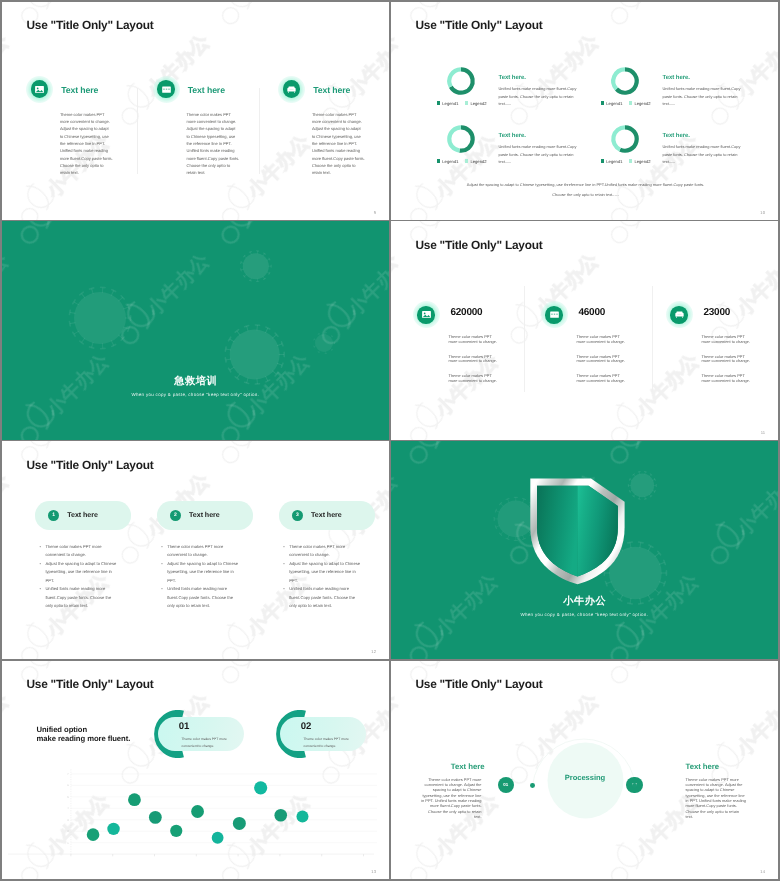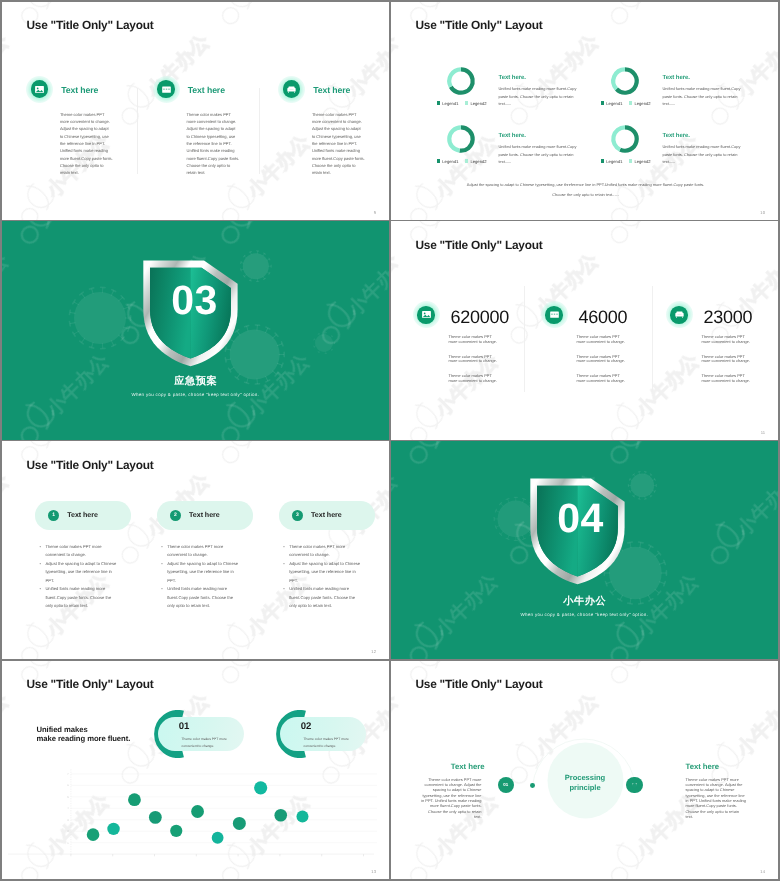--- a/index.html
+++ b/index.html
@@ -40,21 +40,21 @@
 .s2body{position:absolute;left:62px;top:31.5px;width:78px;font-size:3.95px;line-height:1.95;color:#565656;}
 .s2foot{position:absolute;left:72px;top:178px;width:246px;text-align:center;font-size:3.95px;line-height:2.6;color:#585858;z-index:3;}
 .gnum{position:absolute;width:100%;text-align:center;font-weight:bold;color:#fff;left:3.5px;z-index:4;will-change:transform;transform:translateZ(0);}
 .gcn{position:absolute;width:100%;text-align:center;font-size:10.2px;font-weight:bold;color:#fff;letter-spacing:0.6px;z-index:4;will-change:transform;transform:translateZ(0);}
 .gsub{position:absolute;width:100%;text-align:center;font-size:4.5px;color:rgba(255,255,255,.92);letter-spacing:.3px;z-index:4;}
 
 
 .s4col{position:absolute;top:81px;width:116px;z-index:3;}
 .s4col .icocirc{margin-left:0px;}
 .s4 .vdiv{position:absolute;top:65px;width:1px;height:106px;background:#f0f0f0;z-index:2;}
-.s4val{position:absolute;left:37px;top:5px;font-size:18px;font-weight:normal;color:#141414;letter-spacing:-.25px;white-space:nowrap}
+.s4val{position:absolute;left:37px;top:5px;font-size:10px;font-weight:bold;color:#141414;letter-spacing:-.25px;white-space:nowrap}
 .s4line{position:absolute;left:35px;width:52px;font-size:3.95px;line-height:1.15;color:#585858;}
 
 
 .s5col{position:absolute;top:60px;width:100px;z-index:3;}
 .pill{position:relative;width:96.4px;height:28.6px;border-radius:14.3px;background:#ddf6ed;}
 .pillnum{position:absolute;left:13.3px;top:8.6px;width:11.3px;height:11.3px;border-radius:50%;background:#149a72;
   color:#fff;font-size:5px;font-weight:bold;display:flex;align-items:center;justify-content:center;line-height:1}
 .pilltxt{position:absolute;left:32.6px;top:9.5px;font-size:7.1px;font-weight:bold;color:#222;letter-spacing:-.05px}
 .s5bul{position:absolute;left:5.2px;top:42px;width:80px;}
 .s5bul li{list-style:none;position:relative;padding-left:5.5px;font-size:4.15px;line-height:2.03;color:#5a5a5a;
@@ -368,30 +368,21 @@
         <line x1="313.88" y1="119.04" x2="312.02" y2="118.37" stroke="rgba(255,255,255,0.060)" stroke-width="0.70"></line>
         <line x1="311.76" y1="119.09" x2="312.28" y2="117.65" stroke="rgba(255,255,255,0.060)" stroke-width="1.05" stroke-linecap="round"></line>
         <line x1="317.68" y1="114.52" x2="316.69" y2="112.80" stroke="rgba(255,255,255,0.060)" stroke-width="0.70"></line>
         <line x1="316.03" y1="113.19" x2="317.35" y2="112.42" stroke="rgba(255,255,255,0.060)" stroke-width="1.05" stroke-linecap="round"></line>
         <line x1="323.50" y1="113.49" x2="323.84" y2="111.54" stroke="rgba(255,255,255,0.060)" stroke-width="0.70"></line>
         <line x1="323.09" y1="111.41" x2="324.60" y2="111.67" stroke="rgba(255,255,255,0.060)" stroke-width="1.05" stroke-linecap="round"></line>
         <line x1="328.62" y1="116.45" x2="330.14" y2="115.17" stroke="rgba(255,255,255,0.060)" stroke-width="0.70"></line>
         <line x1="329.64" y1="114.59" x2="330.63" y2="115.76" stroke="rgba(255,255,255,0.060)" stroke-width="1.05" stroke-linecap="round"></line>
   </svg>
   <div style="position:absolute;left:140px;top:253px;"></div>
-  <div style="position:absolute;left:140.5px;top:37.3px;width:97px;height:108px;z-index:3">
-    <svg class="shield" style="position:absolute;left:0;top:0;width:97px;height:108px;z-index:3" viewBox="0 0 97 108">
-    <path d="M1.3 1.5 L62 1.5 L95.6 24.8 L95.6 50.5 C95.6 68.5 89.3 82.5 77.3 92.5 C68.7 99.6 59.2 104.2 48.5 107.3 C37.8 104.2 28.3 99.6 19.7 92.5 C7.7 82.5 1.3 68.5 1.3 50.5 Z" fill="url(#shieldMetal)"></path>
-    <path d="M8 8.8 L59.6 8.8 L88.9 29.1 L88.9 50.5 C88.9 65.8 83.4 77.5 73 86.2 C65.6 92.3 57.4 96.3 48.5 99.4 C39.6 96.3 31.4 92.3 24 86.2 C13.6 77.5 8 65.8 8 50.5 Z" fill="#0d8f6c"></path>
-    <path d="M8 8.8 L48.5 8.8 L48.5 99.4 C39.6 96.3 31.4 92.3 24 86.2 C13.6 77.5 8 65.8 8 50.5 Z" fill="url(#shieldFaceL)"></path>
-    <path d="M48.5 8.8 L59.6 8.8 L88.9 29.1 L88.9 50.5 C88.9 65.8 83.4 77.5 73 86.2 C65.6 92.3 57.4 96.3 48.5 99.4 Z" fill="url(#shieldFaceR)"></path>
-  </svg>
-    <div class="gnum" style="top:18px;font-size:41px;letter-spacing:0.5px">03</div>
-  </div>
-  <div class="gcn" style="top:153.5px">应急预案</div>
+  <div class="gcn" style="top:153.5px">急救培训</div>
   <div class="gsub" style="top:170.5px">When you copy &amp; paste, choose "keep text only" option.</div>
 </div>
 
 <div class="slide s4">
   <div class="slide-title">Use "Title Only" Layout</div>
   <div class="vdiv" style="left:133px"></div>
   <div class="vdiv" style="left:261px"></div>
 
   <div class="s4col" style="left:23px">
     <div class="icocirc">
@@ -595,30 +586,29 @@
         <line x1="144.15" y1="68.20" x2="145.35" y2="71.07" stroke="rgba(255,255,255,0.070)" stroke-width="1.15" stroke-linecap="round"></line>
   </svg>
   <div style="position:absolute;left:140px;top:253px;"></div>
   <div style="position:absolute;left:138.2px;top:36.3px;width:97px;height:108px;z-index:3">
     <svg class="shield" style="position:absolute;left:0;top:0;width:97px;height:108px;z-index:3" viewBox="0 0 97 108">
     <path d="M1.3 1.5 L62 1.5 L95.6 24.8 L95.6 50.5 C95.6 68.5 89.3 82.5 77.3 92.5 C68.7 99.6 59.2 104.2 48.5 107.3 C37.8 104.2 28.3 99.6 19.7 92.5 C7.7 82.5 1.3 68.5 1.3 50.5 Z" fill="url(#shieldMetal)"></path>
     <path d="M8 8.8 L59.6 8.8 L88.9 29.1 L88.9 50.5 C88.9 65.8 83.4 77.5 73 86.2 C65.6 92.3 57.4 96.3 48.5 99.4 C39.6 96.3 31.4 92.3 24 86.2 C13.6 77.5 8 65.8 8 50.5 Z" fill="#0d8f6c"></path>
     <path d="M8 8.8 L48.5 8.8 L48.5 99.4 C39.6 96.3 31.4 92.3 24 86.2 C13.6 77.5 8 65.8 8 50.5 Z" fill="url(#shieldFaceL)"></path>
     <path d="M48.5 8.8 L59.6 8.8 L88.9 29.1 L88.9 50.5 C88.9 65.8 83.4 77.5 73 86.2 C65.6 92.3 57.4 96.3 48.5 99.4 Z" fill="url(#shieldFaceR)"></path>
   </svg>
-    <div class="gnum" style="top:18px;font-size:41px;letter-spacing:0.5px">04</div>
   </div>
   <div class="gcn" style="top:153.5px">小牛办公</div>
   <div class="gsub" style="top:170.5px">When you copy &amp; paste, choose "keep text only" option.</div>
 </div>
 
 <div class="slide s7">
   <div class="slide-title">Use "Title Only" Layout</div>
   <div class="s7lead">
-        <div>Unified makes</div>
+        <div>Unified option</div>
         <div>make reading more fluent.</div>
       </div>
   <div class="s7card" style="left:151px">
     <div class="s7pill"></div>
     <svg class="s7arc" viewBox="0 0 48 48">
           <path d="M30 4.4 A 20.2 20.2 0 1 0 30 43.6" fill="none" stroke="#13a184" stroke-width="7.6"></path>
         </svg>
     <div class="s7num">01</div>
     <div class="s7txt">Theme  color makes PPT more convenient to change.</div>
   </div>
@@ -673,21 +663,20 @@
   <div class="pgnum">13</div>
 </div>
 <div class="slide s8">
   <div class="slide-title">Use "Title Only" Layout</div>
   <svg style="position:absolute;left:0;top:0;z-index:2" width="389" height="219">
     <path d="M141.7 124 A 51.5 51.5 0 0 1 244.1 124" fill="none" stroke="#f0f7f4" stroke-width="0.9"></path>
     <circle cx="194.5" cy="119.5" r="38" fill="#eefaf5"></circle>
   </svg>
   <div class="s8ctxt" style="top:112px">
         <div>Processing</div>
-        <div>principle</div>
       </div>
 
   <div class="s8num" style="left:107.1px;top:116.3px">01</div>
   <div class="s8dot" style="left:139.3px;top:122.1px"></div>
   <div class="s8num" style="left:235.9px;top:116.3px">02</div>
   <div class="s8dot" style="left:241.7px;top:122.1px"></div>
 
   <div class="s8head" style="left:0px;top:101px;width:94px;text-align:right">Text here</div>
   <div class="s8body" style="left:30px;top:116px;width:61px;text-align:right">Theme  color makes PPT more convenient to change. Adjust the spacing to adapt to Chinese typesetting, use the reference line in PPT. Unified fonts make reading more fluent.Copy paste fonts. Choose the only optio to retain text.</div>
 

